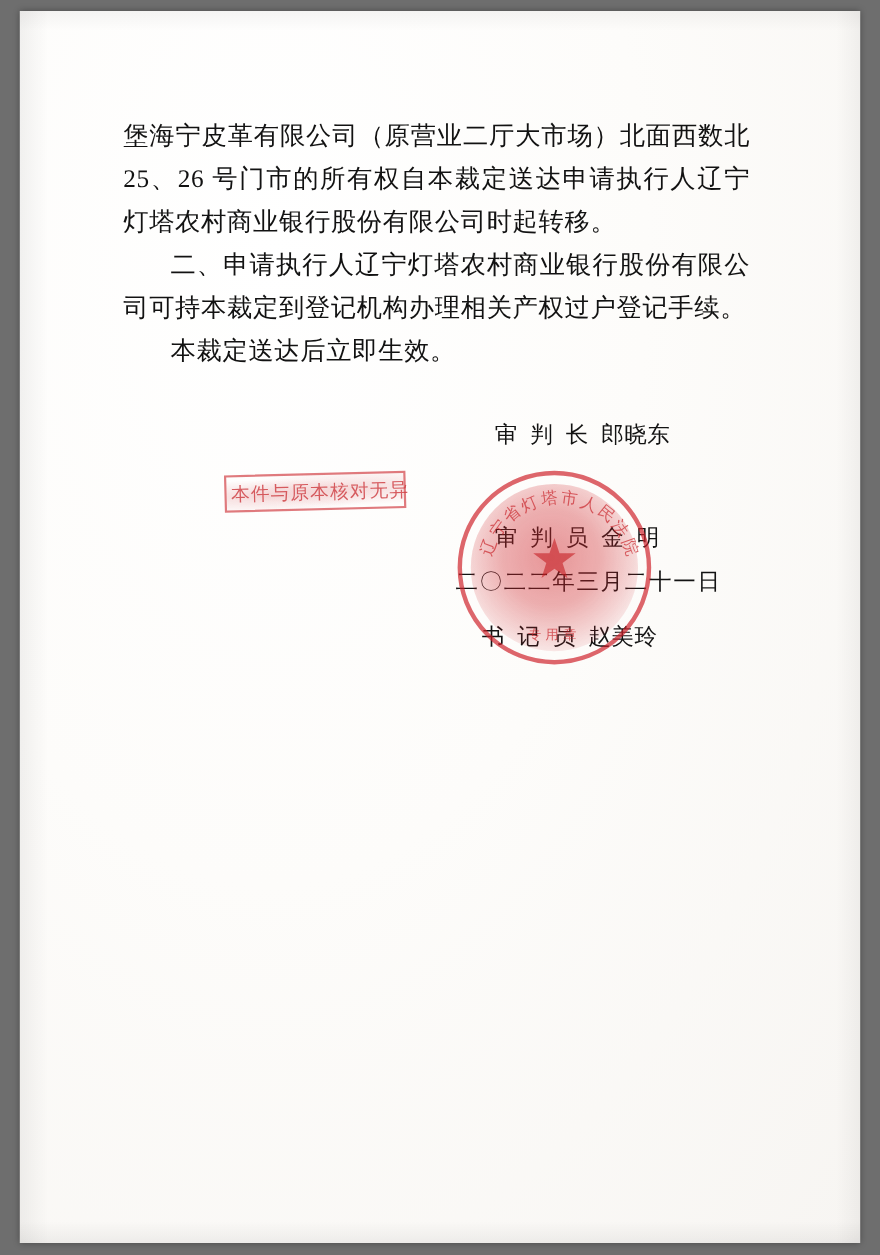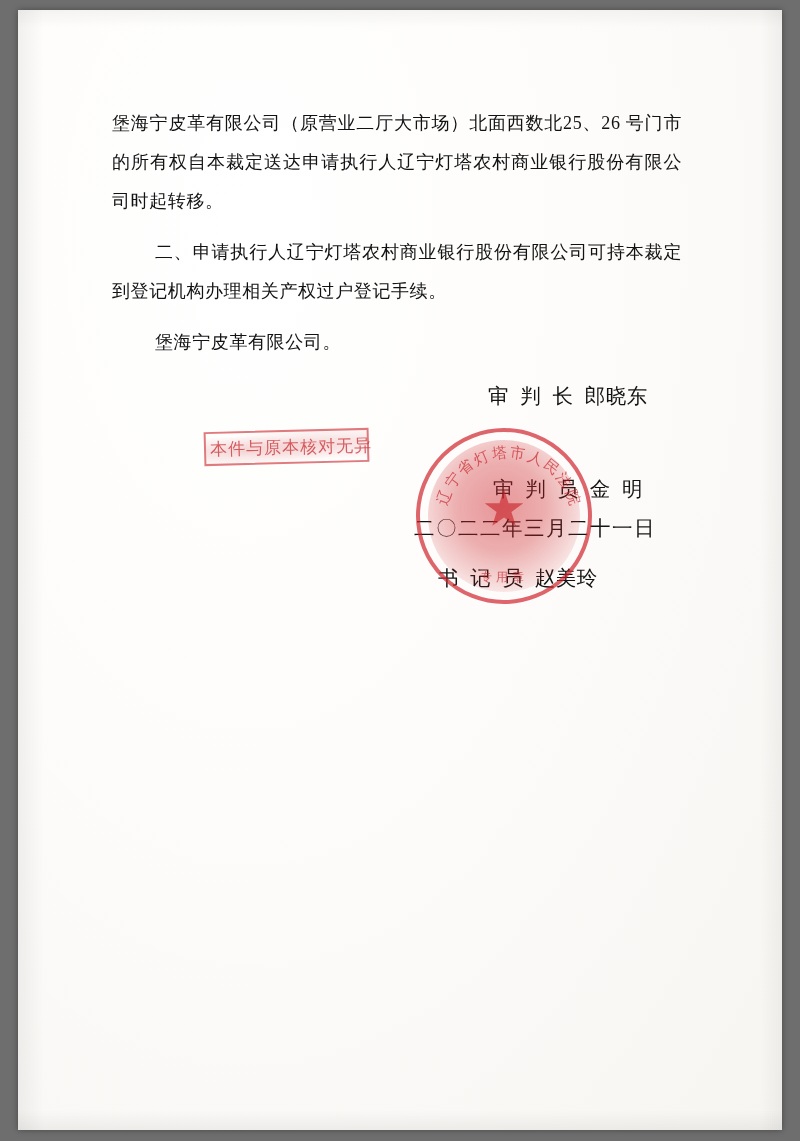--- a/index.html
+++ b/index.html
@@ -39,42 +39,41 @@
   }
 
   .doc-body {
     position: absolute;
     left: 94px;
     top: 94px;
     width: 570px;
   }
 
   .para {
-    font-size: 18px;
+    font-size: 23px;
     line-height: 39px;
     color: #121212;
     letter-spacing: 0.6px;
     text-align: justify;
     margin: 0 0 0 0;
     font-family: "Liberation Serif", "DejaVu Serif", serif;
   }
   .para.indent {
     text-indent: 43px;
   }
   .para + .para {
-    margin-top: 12px;
+    margin-top: 0px;
   }
 
   
   .sign-block {
     position: absolute;
     left: 398px;
     top: 340px;
     width: 270px;
-    text-align: center;
   }
   .sign-line {
     font-size: 20.5px;
     line-height: 31px;
     color: #131313;
     white-space: pre;
     letter-spacing: 0.5px;
   }
   .date-line {
     position: absolute;
@@ -178,21 +177,21 @@
   }
 </style>
 </head>
 <body>
 
 <div id="page-sheet">
 
   <div class="doc-body">
     <p class="para">堡海宁皮革有限公司（原营业二厅大市场）北面西数北25、26 号门市的所有权自本裁定送达申请执行人辽宁灯塔农村商业银行股份有限公司时起转移。</p>
     <p class="para indent">二、申请执行人辽宁灯塔农村商业银行股份有限公司可持本裁定到登记机构办理相关产权过户登记手续。</p>
-    <p class="para indent">堡海宁皮革有限公司。</p>
+    <p class="para indent">本裁定送达后立即生效。</p>
   </div>
 
   <div class="sign-block">
     <div class="sign-line">
       <span>审  判  长</span><span>  </span><span>郎晓东</span>
     </div>
     <div class="sign-line">
       <span>审  判  员</span><span>  </span><span>金  明</span>
     </div>
   </div>

